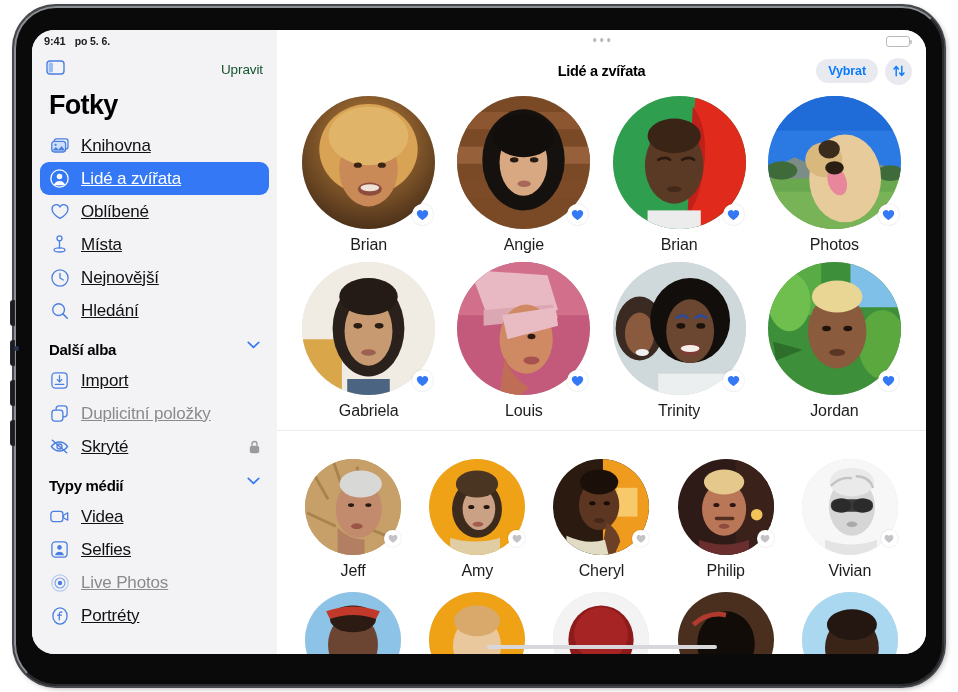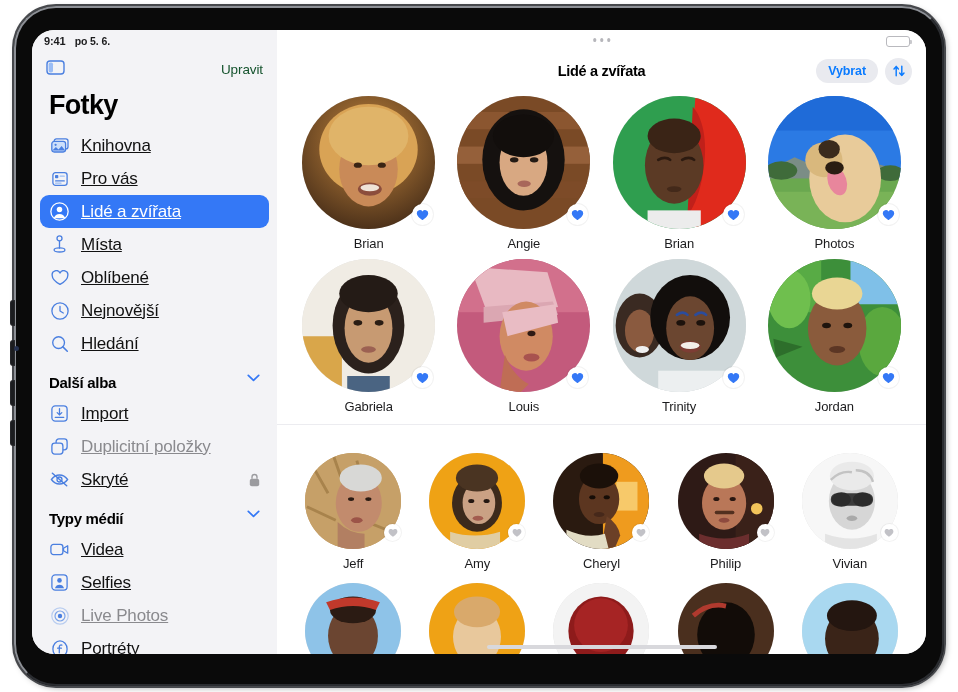--- a/index.html
+++ b/index.html
@@ -281,21 +281,21 @@
   .pavatar {
     border-radius: 50%;
     overflow: hidden;
     position: relative;
     background: #ddd;
   }
   .pavatar svg { display: block; width: 100%; height: 100%; }
 
   .pname {
     margin-top: 7px;
-    font-size: 13px;
+    font-size: 16px;
     color: #1c1c1e;
     letter-spacing: -0.1px;
     text-align: center;
   }
 
   .fav {
     position: absolute;
     right: 2px;
     bottom: 4px;
     width: 21px; height: 21px;
@@ -362,62 +362,50 @@
             <svg width="18" height="15" viewBox="0 0 18 15" fill="none">
               <rect x="3.2" y="0.9" width="13.8" height="10" rx="2.2" stroke="#4a7fe0" stroke-width="1.3"></rect>
               <rect x="0.8" y="3.4" width="13.8" height="10.6" rx="2.4" fill="#cddffb" stroke="#4a7fe0" stroke-width="1.3"></rect>
               <circle cx="4.6" cy="6.8" r="1.15" fill="#4a7fe0"></circle>
               <path d="M1.3 12.4l3.6-3.3 2.6 2.3 3.1-3.3 3.6 4.3z" fill="#4a7fe0"></path>
             </svg>
           </span>
           <span>Knihovna</span>
         </div>
 
-        <div class="side-item">
-          <span class="side-icon">
-            <svg width="16" height="16" viewBox="0 0 16 16" fill="none">
-              <rect x="0.9" y="1.6" width="14.2" height="12.8" rx="2.6" stroke="#4a7fe0" stroke-width="1.3"></rect>
-              <rect x="3" y="4" width="3.3" height="3.3" rx="0.8" fill="#4a7fe0"></rect>
-              <rect x="7.6" y="4.6" width="5.3" height="1.2" rx="0.6" fill="#9bbdf5"></rect>
-              <rect x="3" y="9.3" width="9.9" height="1.2" rx="0.6" fill="#4a7fe0"></rect>
-              <rect x="3" y="11.6" width="6.6" height="1.1" rx="0.55" fill="#9bbdf5"></rect>
-            </svg>
-          </span>
-          <span>Pro vás</span>
-        </div>
 
         <div class="side-item selected">
           <span class="side-icon">
             <svg width="19" height="19" viewBox="0 0 20 20" fill="none">
               <circle cx="10" cy="10" r="9.1" stroke="currentColor" stroke-width="1.35"></circle>
               <circle cx="10" cy="7.8" r="2.9" fill="currentColor"></circle>
               <path d="M3.9 17.1c1.1-3 3.3-4.5 6.1-4.5s5 1.5 6.1 4.5" fill="currentColor"></path>
             </svg>
           </span>
           <span>Lidé a zvířata</span>
         </div>
 
         <div class="side-item">
           <span class="side-icon">
+            <svg width="18" height="16" viewBox="0 0 18 16" fill="none">
+              <path d="M9 14.4S1.2 9.9 1.2 5.4A4.1 4.1 0 019 3.1a4.1 4.1 0 017.8 2.3c0 4.5-7.8 9-7.8 9z" stroke="#4a7fe0" stroke-width="1.35" stroke-linejoin="round"></path>
+            </svg>
+          </span>
+          <span>Oblíbené</span>
+        </div>
+
+        <div class="side-item">
+          <span class="side-icon">
             <svg width="15" height="19" viewBox="0 0 15 19" fill="none">
               <circle cx="7.5" cy="3.3" r="2.5" stroke="#4a7fe0" stroke-width="1.3"></circle>
               <path d="M7.5 6.1v7.1" stroke="#4a7fe0" stroke-width="1.3" stroke-linecap="round"></path>
               <ellipse cx="7.5" cy="14.9" rx="5.4" ry="2.1" stroke="#4a7fe0" stroke-width="1.3"></ellipse>
             </svg>
           </span>
           <span>Místa</span>
-        </div>
-
-        <div class="side-item">
-          <span class="side-icon">
-            <svg width="18" height="16" viewBox="0 0 18 16" fill="none">
-              <path d="M9 14.4S1.2 9.9 1.2 5.4A4.1 4.1 0 019 3.1a4.1 4.1 0 017.8 2.3c0 4.5-7.8 9-7.8 9z" stroke="#4a7fe0" stroke-width="1.35" stroke-linejoin="round"></path>
-            </svg>
-          </span>
-          <span>Oblíbené</span>
         </div>
 
         <div class="side-item">
           <span class="side-icon">
             <svg width="18" height="18" viewBox="0 0 18 18" fill="none">
               <circle cx="9" cy="9" r="8.1" stroke="#4a7fe0" stroke-width="1.3"></circle>
               <path d="M9 4.4V9l3.3 2" stroke="#4a7fe0" stroke-width="1.3" stroke-linecap="round" stroke-linejoin="round"></path>
             </svg>
           </span>
           <span>Nejnovější</span>

